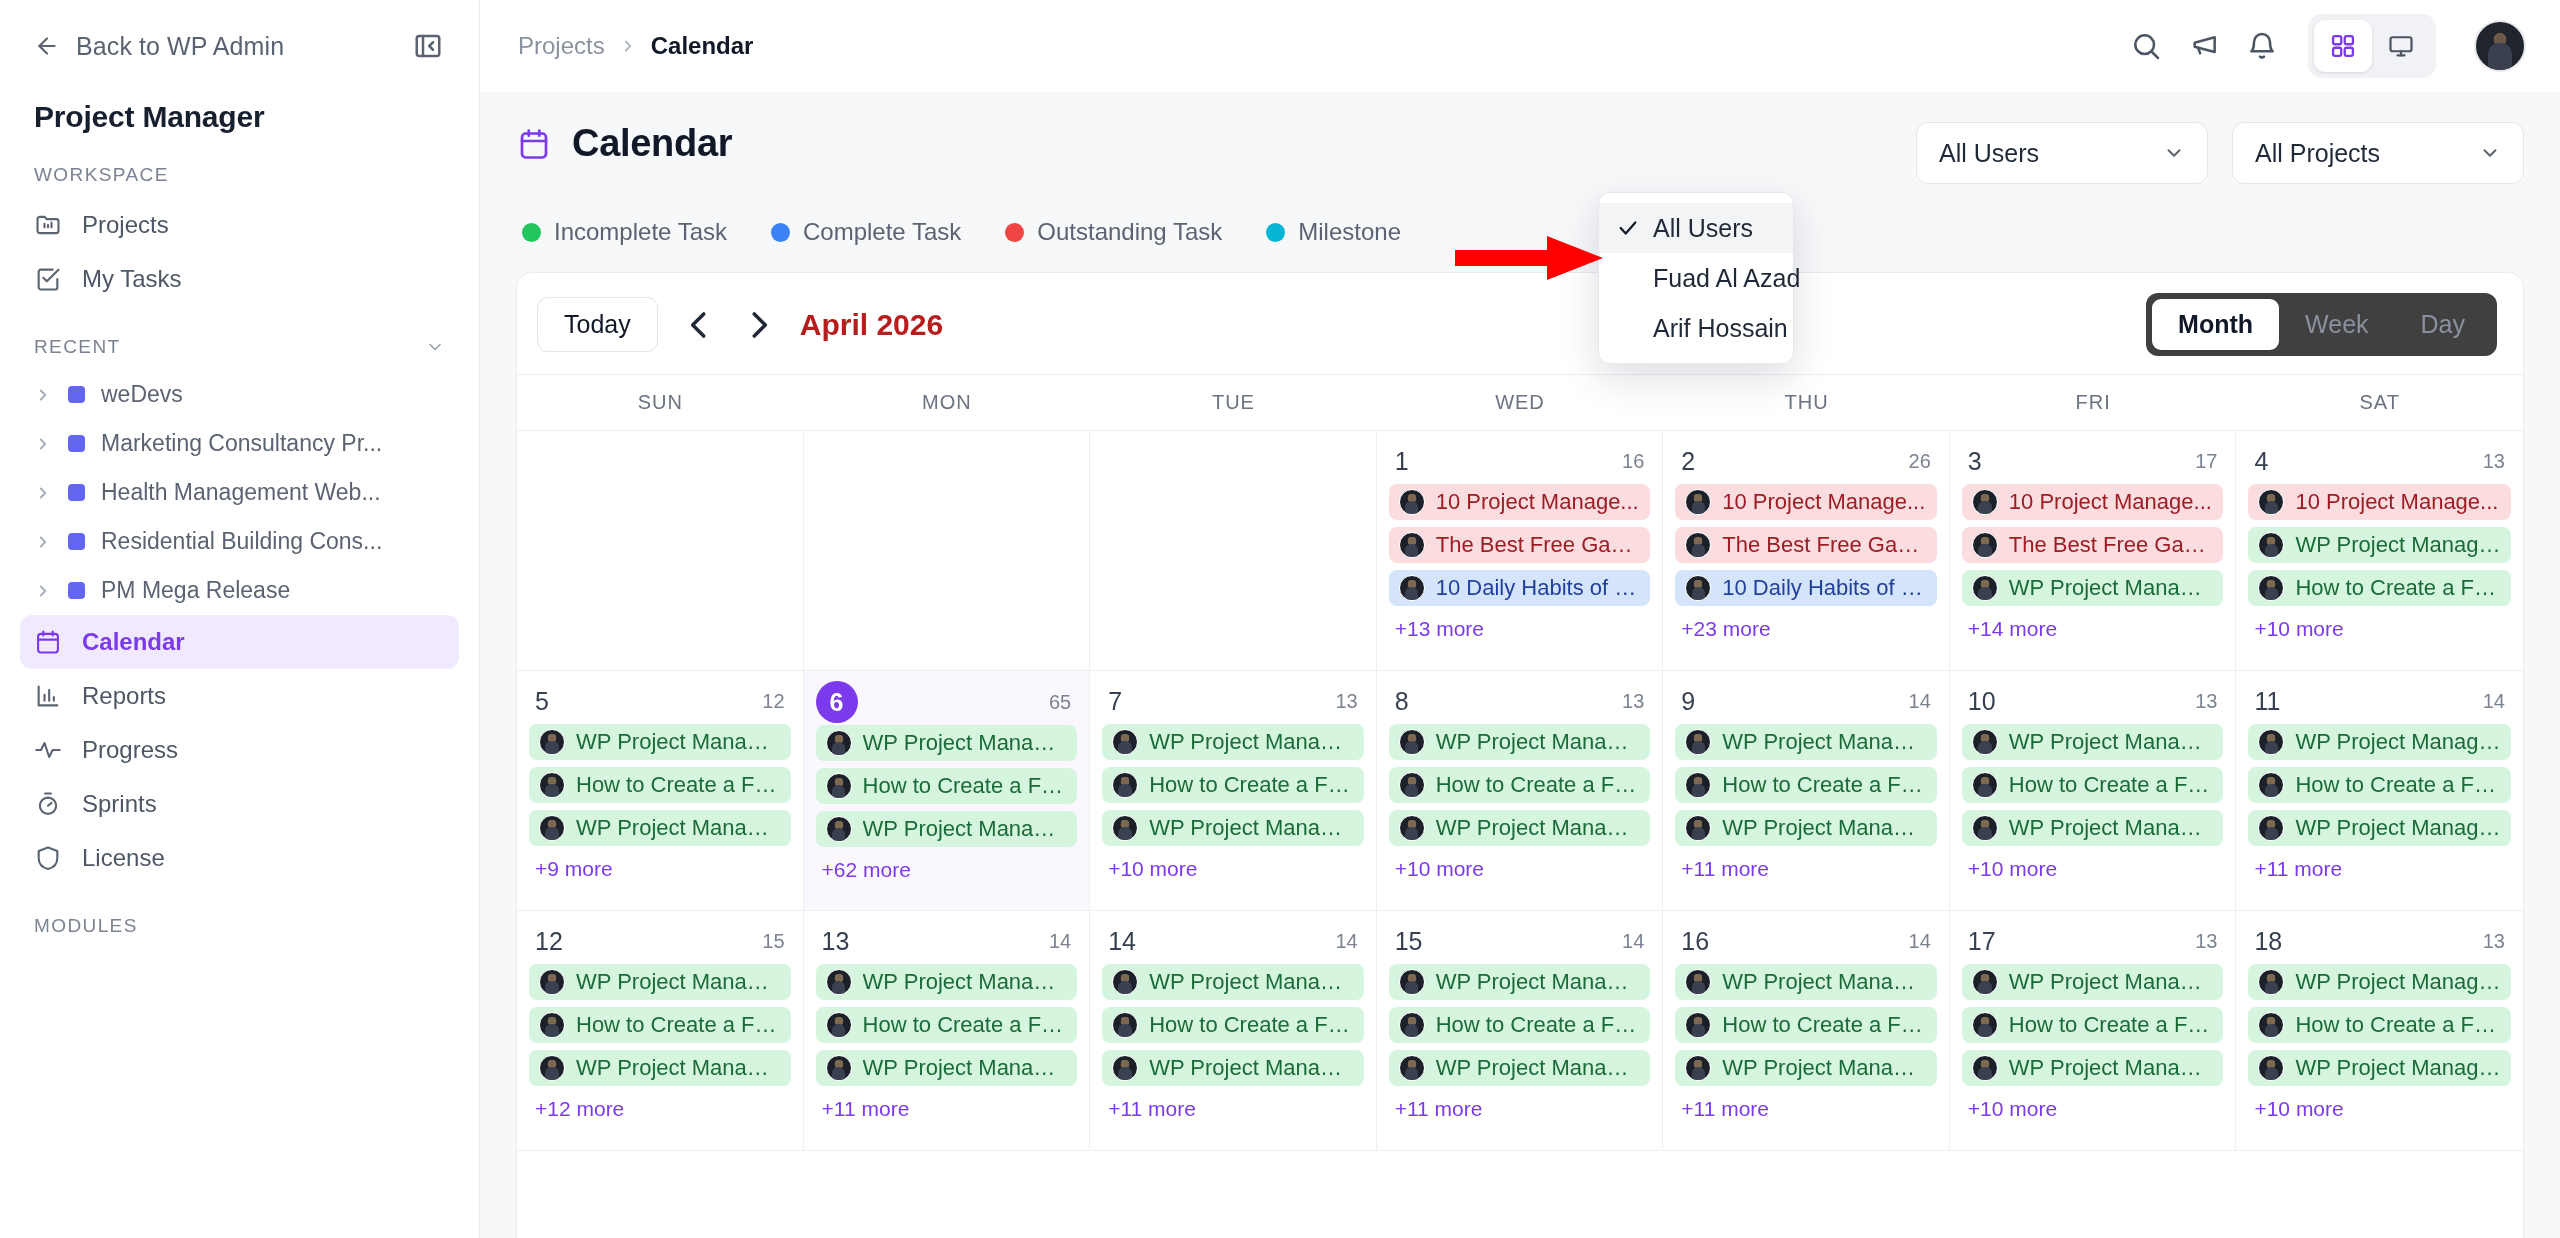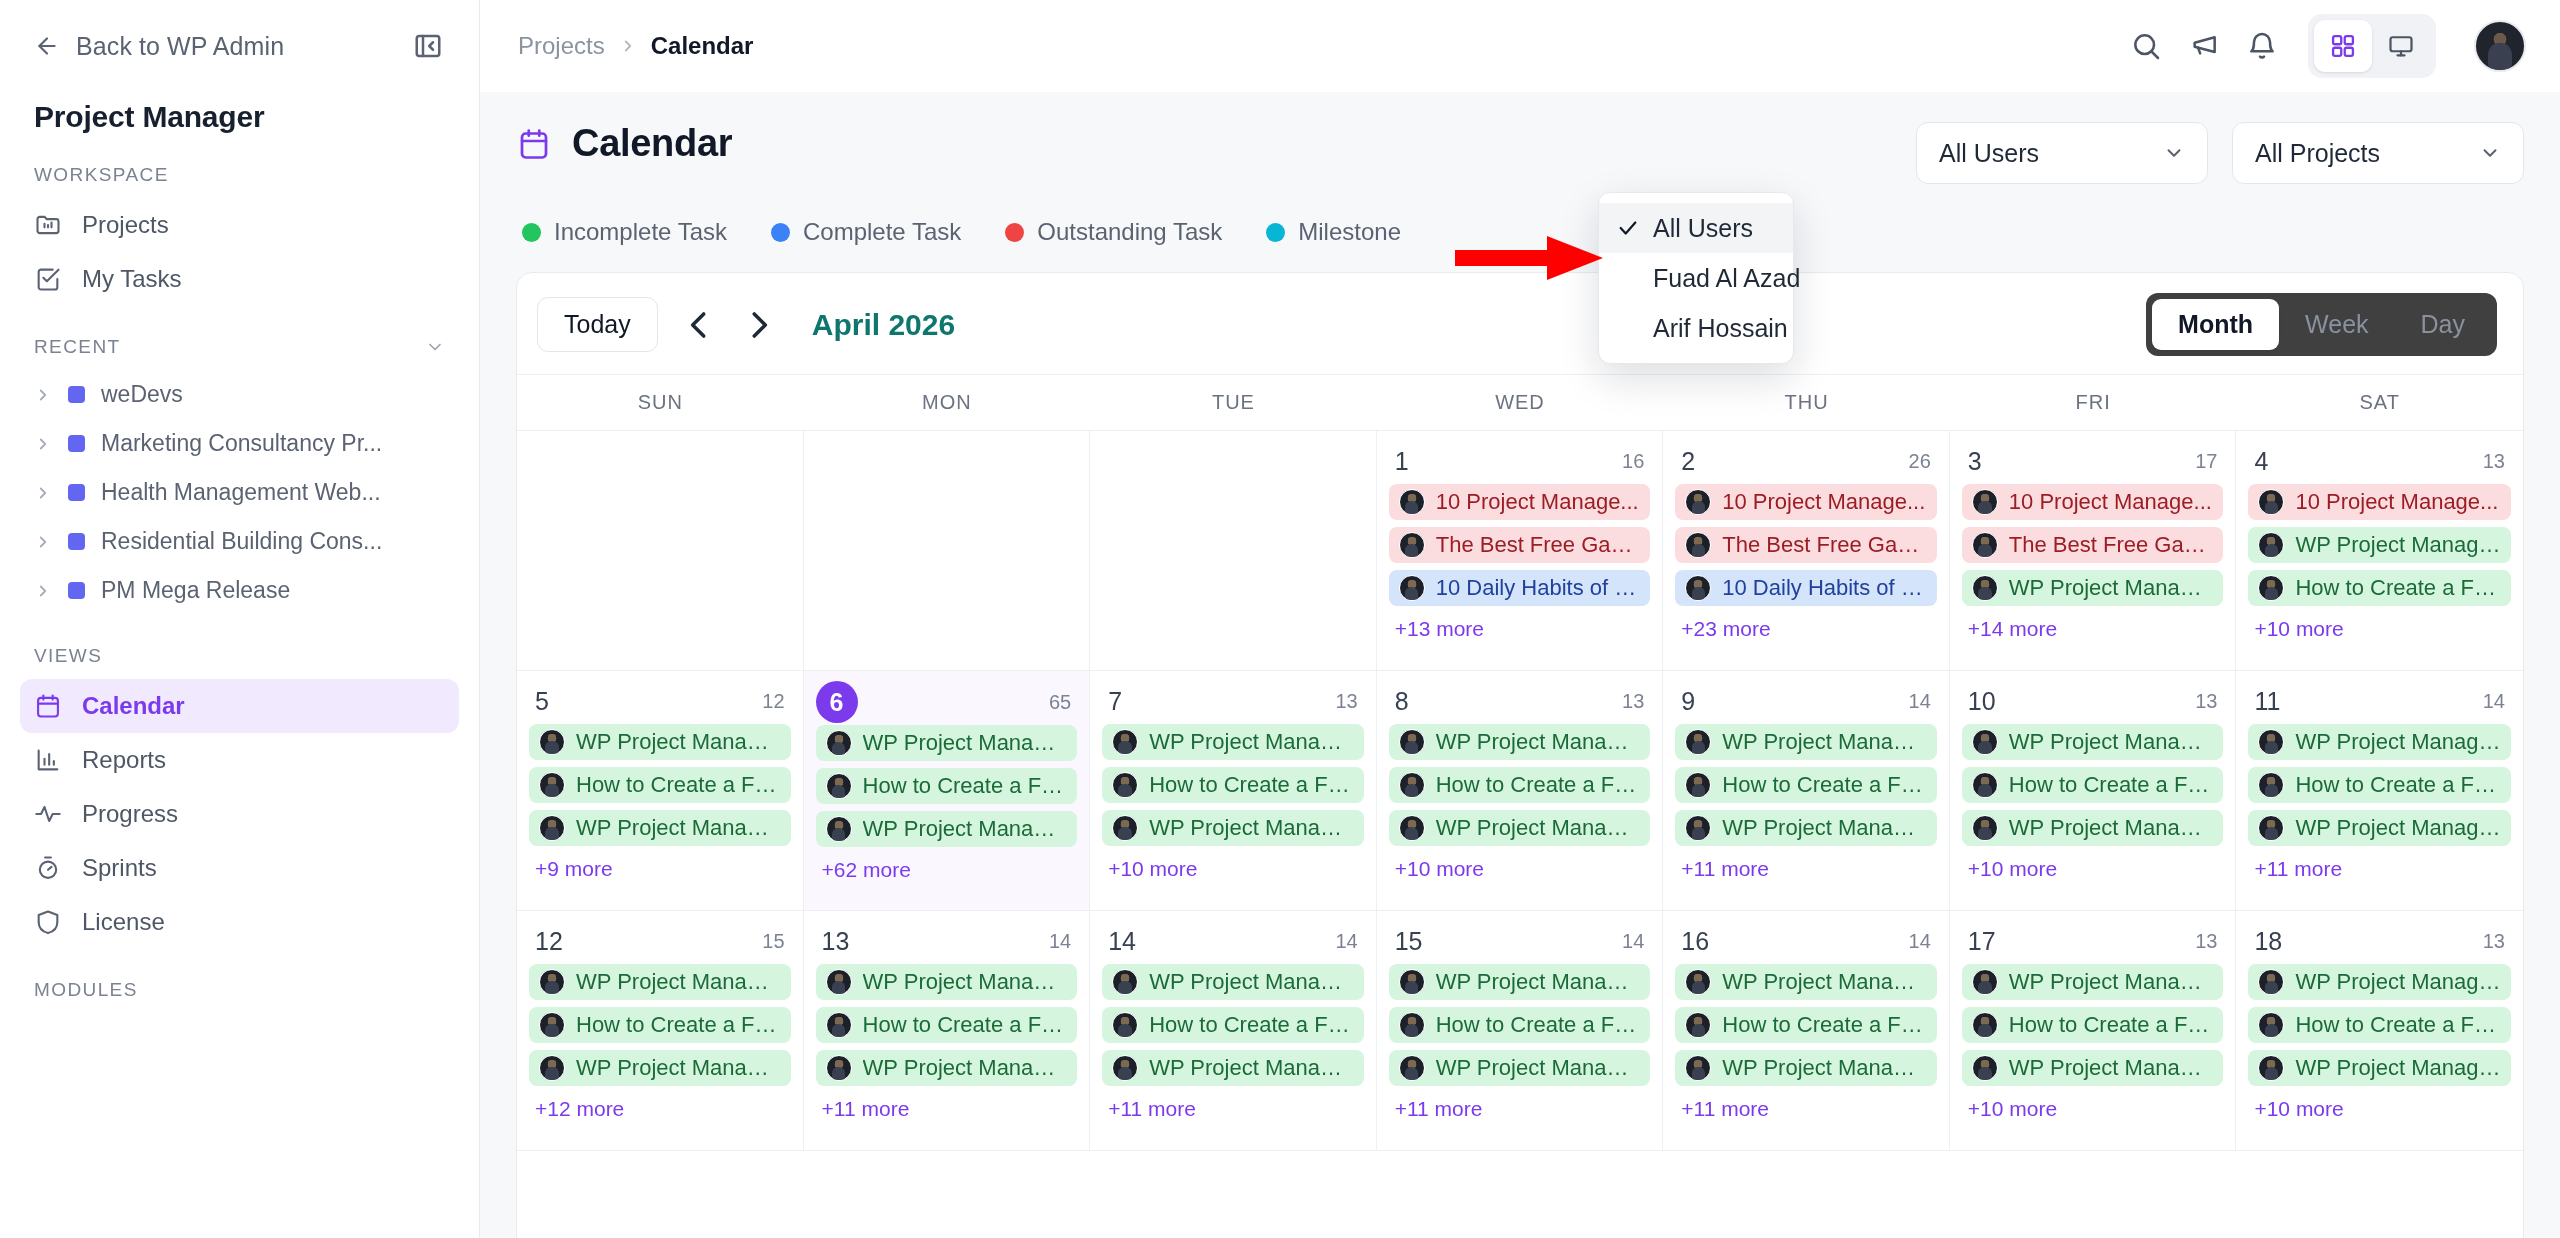--- a/index.html
+++ b/index.html
@@ -160,21 +160,21 @@
     display: flex; align-items: center; justify-content: space-between;
     padding: 20px 26px 18px 20px;
   }
   .tb-left { display: flex; align-items: center; gap: 22px; }
   .today-btn {
     border: 1px solid #e3e6eb; background: #fff; border-radius: 11px;
     padding: 12px 26px; font-size: 25px; color: #111827; cursor: pointer;
     font-family: inherit;
   }
   .nav-btn { width: 38px; height: 38px; color: #1f2937; cursor: pointer; }
-  .month-label { font-size: 30px; font-weight: 700; color: #0f766e; margin-left: 12px; }
+  .month-label { font-size: 30px; font-weight: 700; color: #b91c1c; }
   .view-seg {
     display: flex; background: #404040; border-radius: 12px; padding: 6px;
   }
   .view-btn {
     padding: 11px 26px; font-size: 25px; border-radius: 9px;
     color: #8a919e; cursor: pointer;
   }
   .view-btn.on { background: #fff; color: #111827; font-weight: 600; box-shadow: 0 1px 3px rgba(16,24,40,.1); }
 
   .dow-row {
@@ -310,23 +310,20 @@
       <span class="lbl">Residential Building Cons...</span>
     </div>
     <div class="sb-proj">
       <svg class="arrow" viewBox="0 0 24 24" fill="none" stroke="currentColor" stroke-width="2.4" stroke-linecap="round" stroke-linejoin="round">
           <polyline points="9 6 15 12 9 18"></polyline>
         </svg>
       <span class="dot"></span>
       <span class="lbl">PM Mega Release</span>
     </div>
 
-    <div class="sb-section">
-      <span>VIEWS</span>
-    </div>
 
     <div class="sb-item active">
       <svg class="ico" viewBox="0 0 24 24" fill="none" stroke="currentColor" stroke-width="1.8" stroke-linecap="round" stroke-linejoin="round">
         <rect x="3.5" y="5" width="17" height="16" rx="2.5"></rect>
           <line x1="3.5" y1="10" x2="20.5" y2="10"></line>
         <line x1="8" y1="3" x2="8" y2="6.5"></line>
           <line x1="16" y1="3" x2="16" y2="6.5"></line>
       </svg>
       <span>Calendar</span>
     </div>

